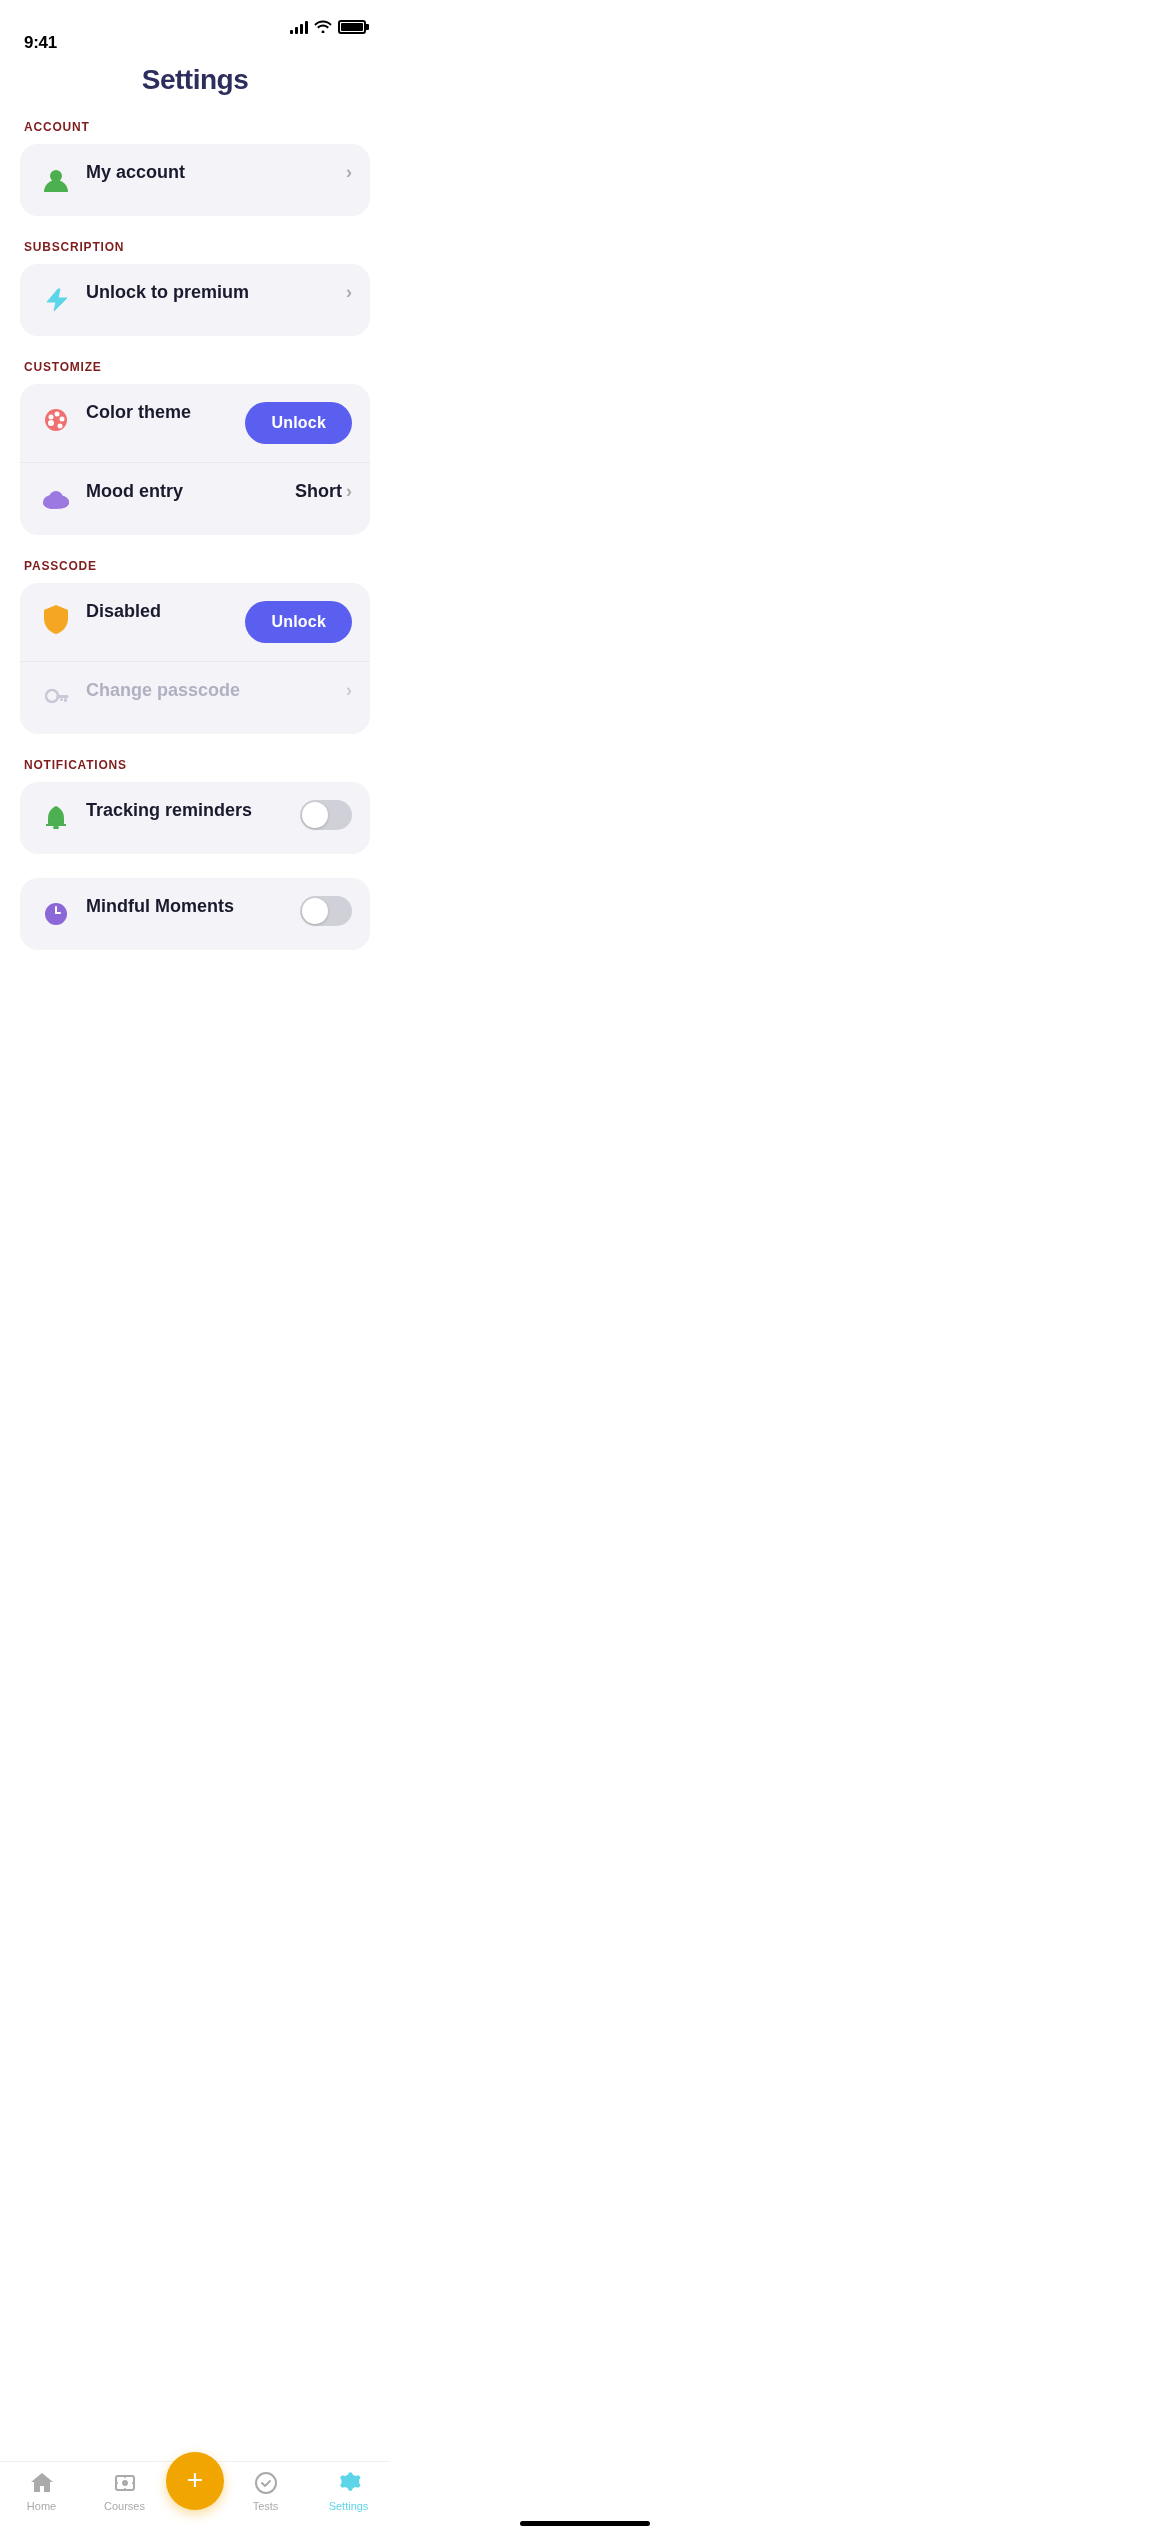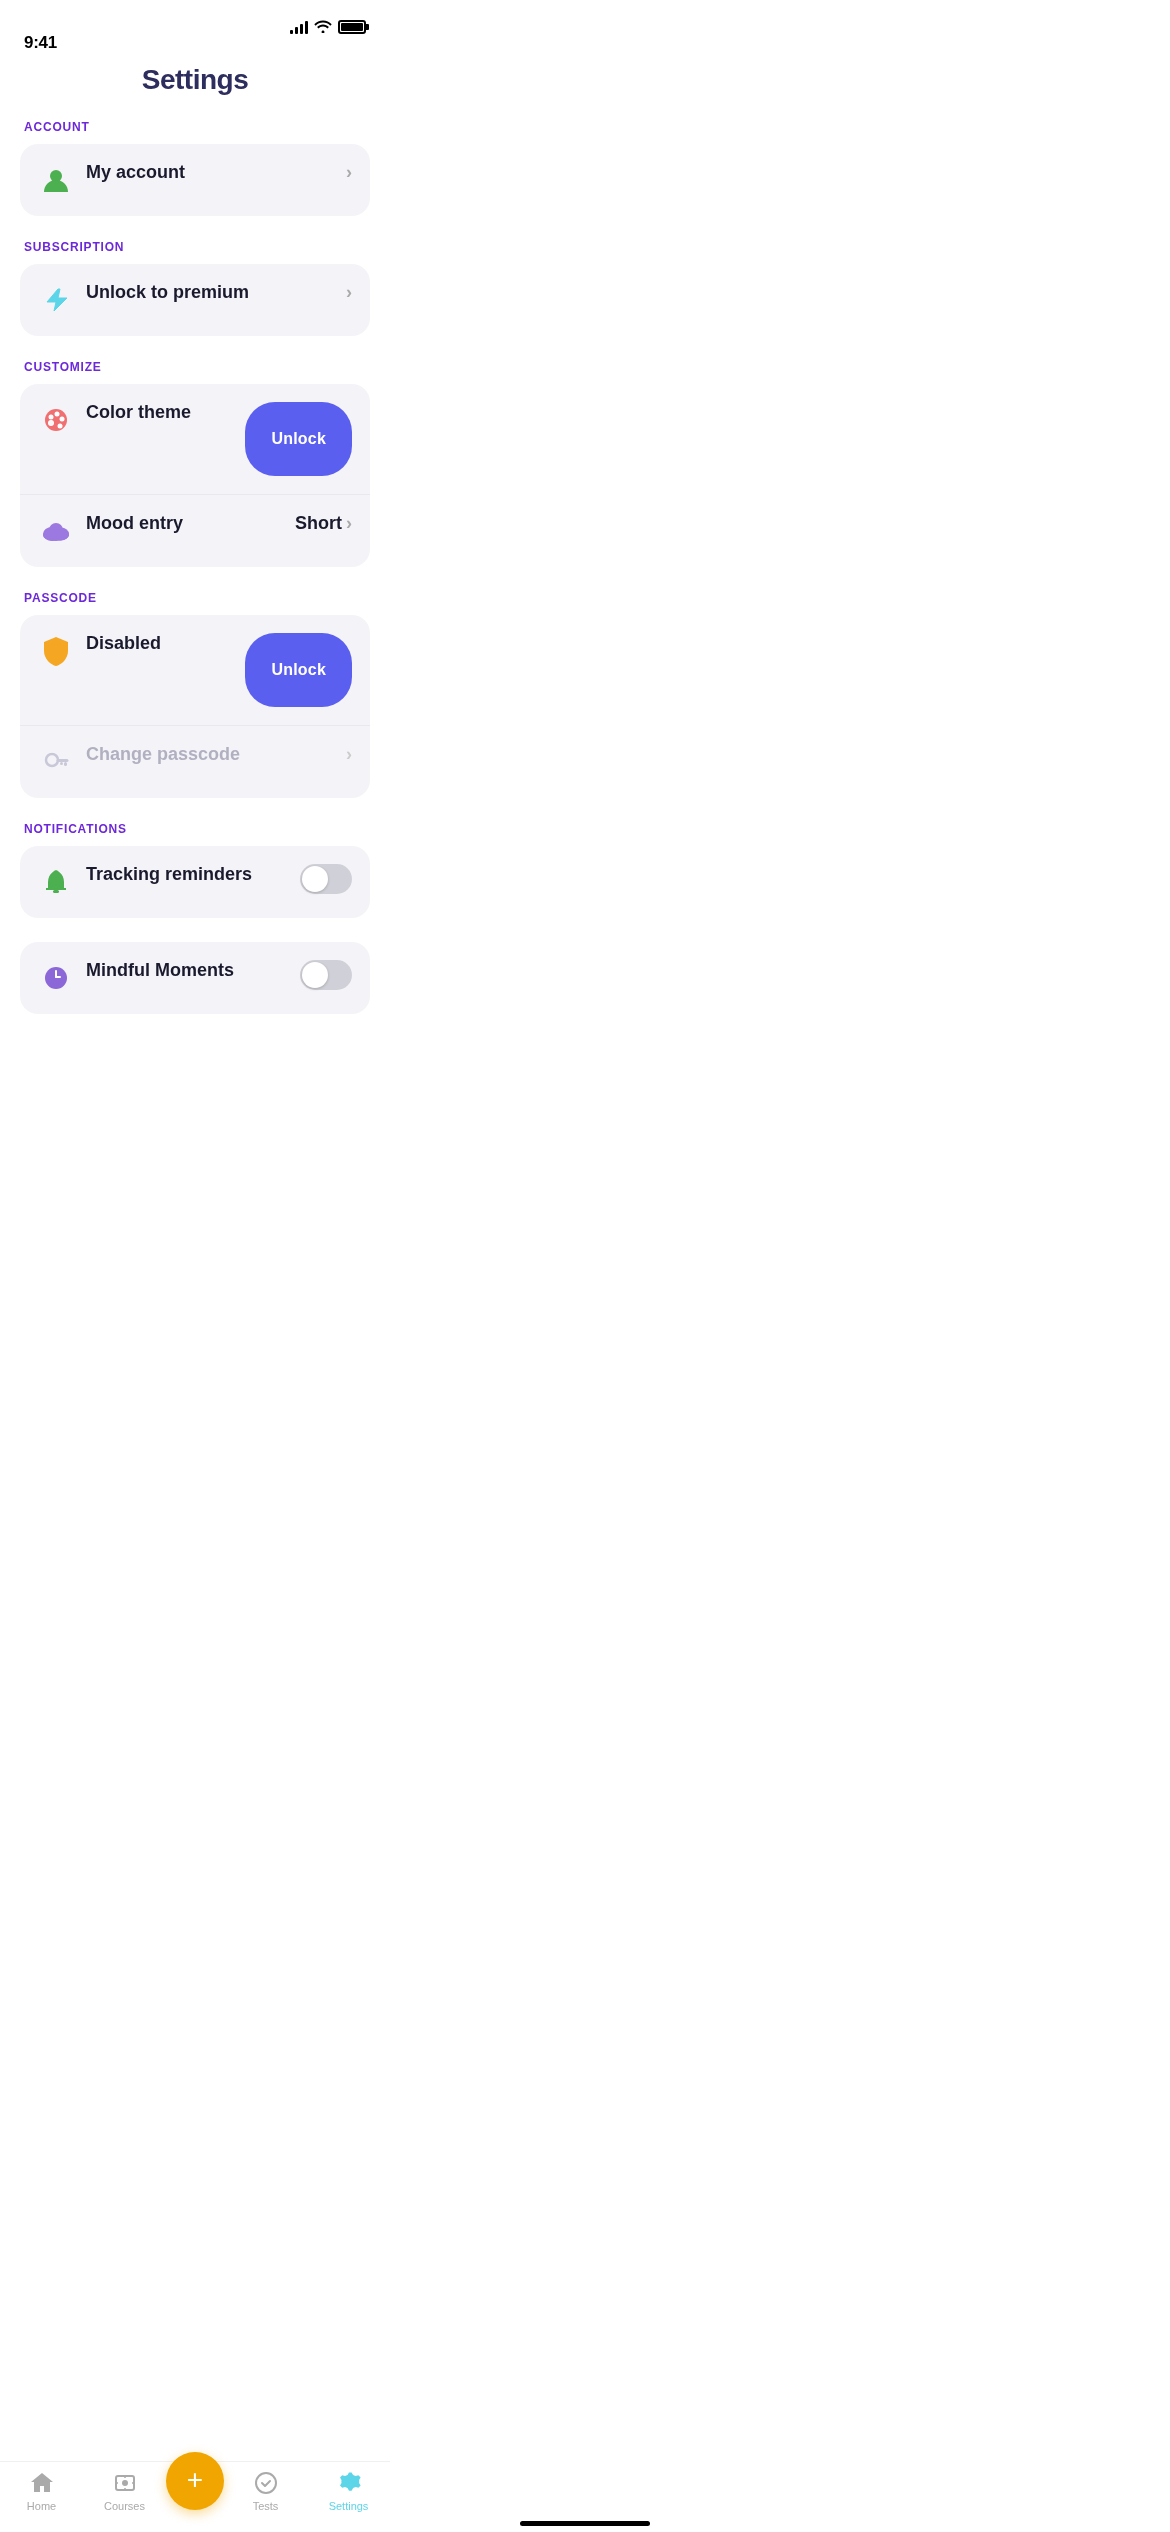--- a/index.html
+++ b/index.html
@@ -98,21 +98,21 @@
     
     .scroll-content {
       padding: 0 20px;
       padding-bottom: 80px;
     }
 
     
     .section-label {
       font-size: 12px;
       font-weight: 600;
-      color: #6d28d9;
+      color: #7f1d1d;
       letter-spacing: 0.8px;
       text-transform: uppercase;
       margin-bottom: 10px;
       padding-left: 4px;
     }
 
     
     .card {
       background: #f4f4f8;
       border-radius: 18px;
@@ -163,21 +163,21 @@
     .chevron-disabled {
       color: #ccc;
     }
 
     
     .unlock-btn {
       background: #5b5fef;
       color: #fff;
       font-size: 16px;
       font-weight: 700;
-      padding: 28px 26px;
+      padding: 12px 26px;
       border-radius: 30px;
       border: none;
       cursor: pointer;
       letter-spacing: 0.2px;
     }
 
     
     .row-value {
       font-size: 18px;
       font-weight: 600;

